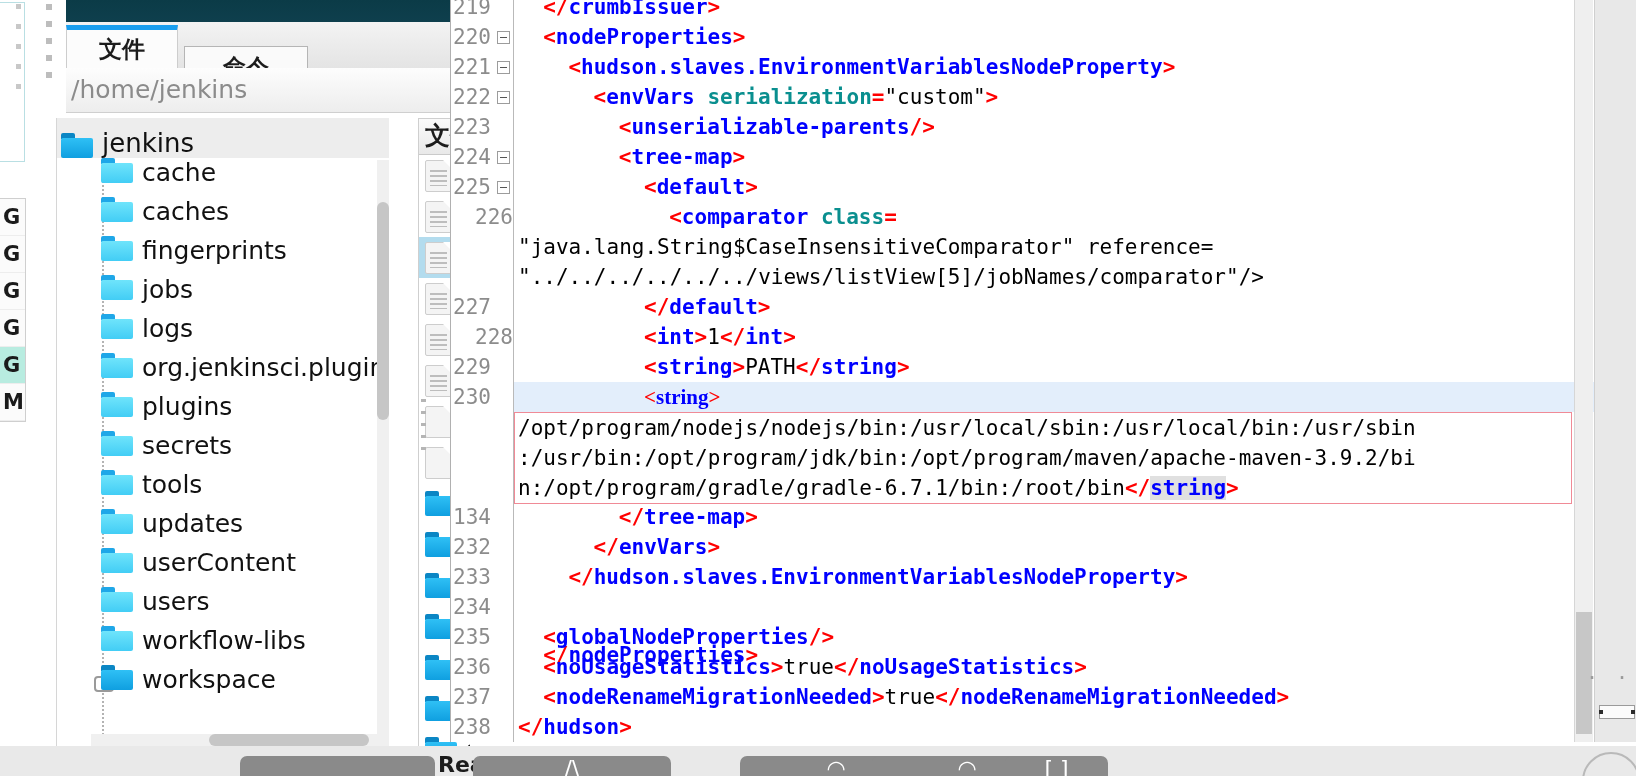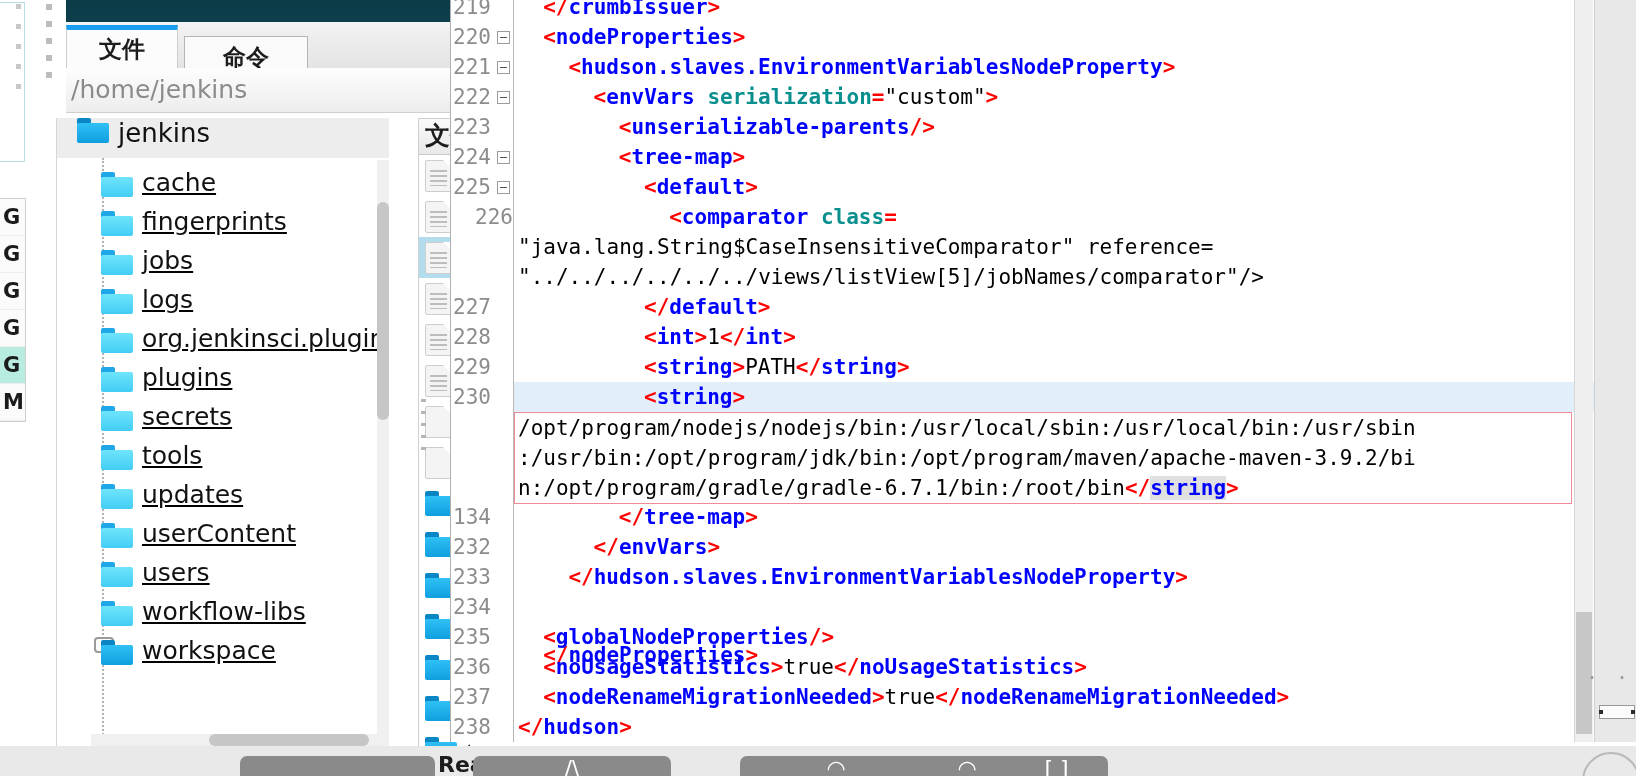--- a/index.html
+++ b/index.html
@@ -111,21 +111,21 @@
     left: 0px;
     width: 112px;
     background: #fcfcfc;
     border-top: 5px solid #1a9ff0;
     border-left: 1px solid #cdcdcd;
     border-right: 1px solid #cdcdcd;
   }
   .fm-tab.inactive {
     left: 118px;
     width: 124px;
-    top: 14px;
+    top: 24px;
     height: 42px;
     background: #fafafa;
     border: 1px solid #b5b5b5;
   }
   .fm-pathbar {
     position: absolute;
     left: 36px; top: 68px;
     right: 0; height: 44px;
     background: linear-gradient(#fdfdfd, #ededed);
     border-bottom: 1px solid #cfcfcf;
@@ -145,32 +145,31 @@
     width: 332px; height: 628px;
     background: #ffffff;
     border-left: 1px solid #d6d6d6;
     overflow: hidden;
   }
   .tree-root {
     position: relative;
     height: 40px;
     background: #ededed;
     display: flex;
-    align-items: flex-start;
-    padding-left: 20px;
+    align-items: flex-end;
+    padding-left: 4px;
     box-sizing: border-box;
   }
   .tree-row {
     position: relative;
     height: 39px;
     display: flex;
-    align-items: flex-end;
+    align-items: flex-start;
     padding-left: 44px;
     box-sizing: border-box;
-    text-decoration: underline;
   }
   .tree-guide {
     position: absolute;
     left: 45px; top: 40px;
     bottom: 0;
     width: 0;
     border-left: 2px dotted #b3b3b3;
   }
   .tree-elbow {
     position: absolute;
@@ -376,21 +375,21 @@
     left: 0;
     height: 30px;
     line-height: 30px;
     font-size: 21px;
     white-space: pre;
     font-family: "DejaVu Sans Mono", monospace;
     letter-spacing: 0px;
   }
   .code-line.hl {
     background: #e3eefb;
-    left: 0; right: 12px;
+    left: 0; right: 12px; font-family: Liberation Serif, serif;
   }
   .tg  { color: #0000ff; font-weight: bold; }
   .br  { color: #ff0000; font-weight: bold; }
   .at  { color: #0a8f8f; font-weight: bold; }
   .tx  { color: #000000; }
   .hlbg { background: #e0e0e0; }
 
   .wrapbox {
     position: absolute;
     left: 0;
@@ -568,20 +567,28 @@
               <span class="body"></span>
             </span>
             <span class="tree-label">cache</span>
           </div>
           <div class="tree-row">
             <span class="tree-elbow" style="top:19px"></span>
             <span class="folder-ico">
               <span class="tab"></span>
               <span class="body"></span>
             </span>
+            <span class="tree-label">caches</span>
+          </div>
+          <div class="tree-row">
+            <span class="tree-elbow" style="top:19px"></span>
+            <span class="folder-ico">
+              <span class="tab"></span>
+              <span class="body"></span>
+            </span>
             <span class="tree-label">fingerprints</span>
           </div>
           <div class="tree-row">
             <span class="tree-elbow" style="top:19px"></span>
             <span class="folder-ico">
               <span class="tab"></span>
               <span class="body"></span>
             </span>
             <span class="tree-label">jobs</span>
           </div>
@@ -786,21 +793,21 @@
     <div class="gutter" id="gutter">
         <div class="gutter-line" style="top: -8px;">219</div>
         <div class="gutter-line" style="top: 22px;">220<span class="fold"></span></div>
         <div class="gutter-line" style="top: 52px;">221<span class="fold"></span></div>
         <div class="gutter-line" style="top: 82px;">222<span class="fold"></span></div>
         <div class="gutter-line" style="top: 112px;">223</div>
         <div class="gutter-line" style="top: 142px;">224<span class="fold"></span></div>
         <div class="gutter-line" style="top: 172px;">225<span class="fold"></span></div>
         <div class="gutter-line" style="top: 202px; text-align: right;">226</div>
         <div class="gutter-line" style="top: 292px;">227</div>
-        <div class="gutter-line" style="top: 322px;">228</div>
+        <div class="gutter-line" style="top: 322px; text-align: right;">228</div>
         <div class="gutter-line" style="top: 352px;">229</div>
         <div class="gutter-line" style="top: 382px;">230</div>
         <div class="gutter-line" style="top: 502px;">134</div>
         <div class="gutter-line" style="top: 532px;">232</div>
         <div class="gutter-line" style="top: 562px;">233</div>
         <div class="gutter-line" style="top: 592px;">234</div>
         <div class="gutter-line" style="top: 622px;">235</div>
         <div class="gutter-line" style="top: 652px;">236</div>
         <div class="gutter-line" style="top: 682px;">237</div>
         <div class="gutter-line" style="top: 712px;">238</div>

